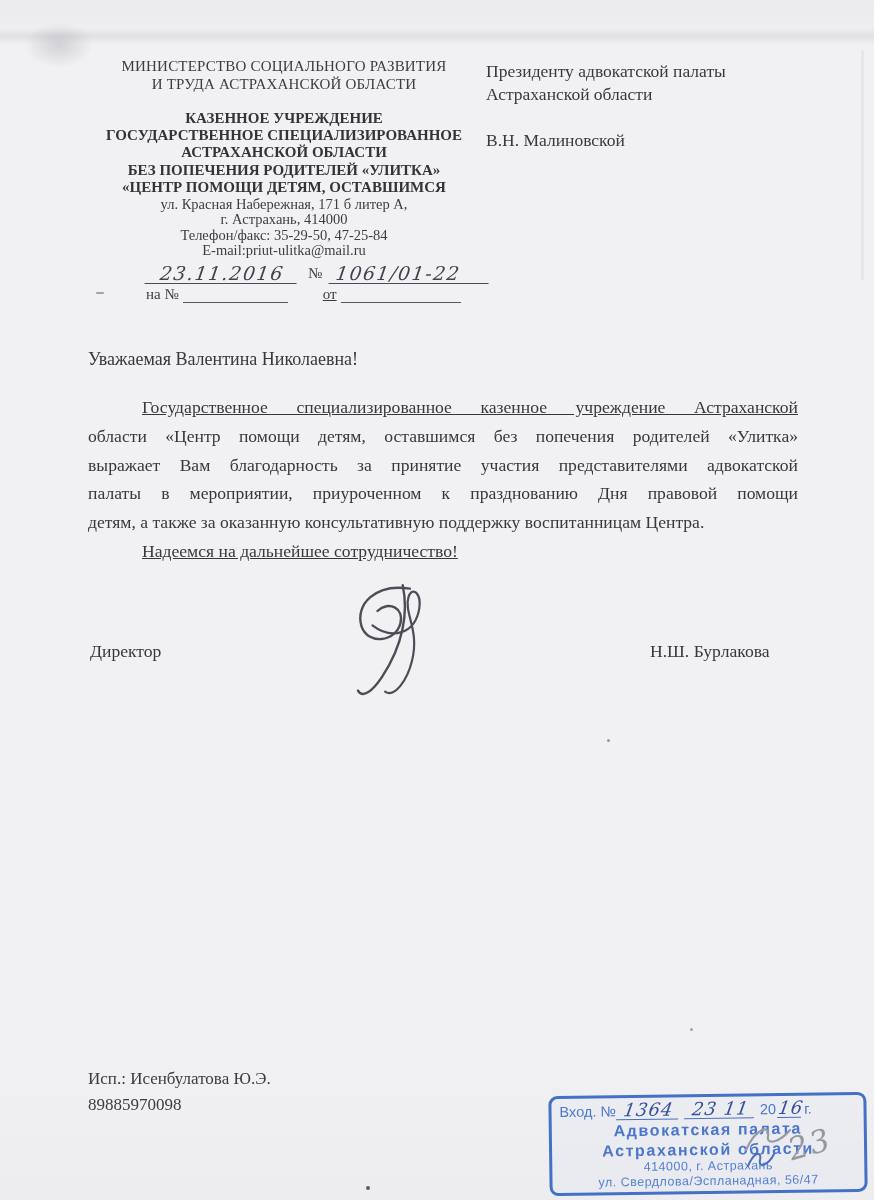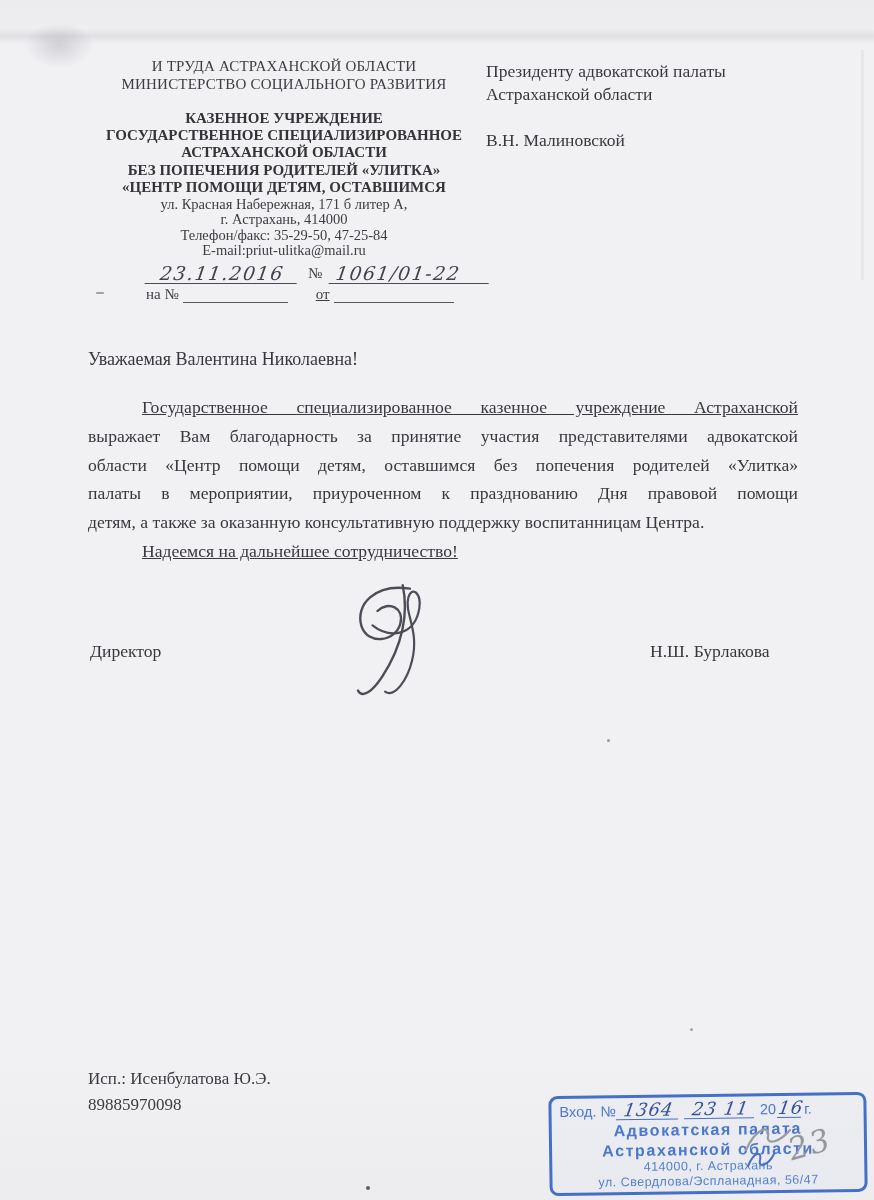--- a/index.html
+++ b/index.html
@@ -33,21 +33,21 @@
   .ref-row + .ref-row { margin-top:2px; }
   .hw { font-family:"DejaVu Serif", serif; font-style:italic; color:#41424e;
         transform:skewX(-8deg); letter-spacing:1.5px; }
   .ref-dateline { width:152px; border-bottom:1.6px solid #4a4b55; text-align:center;
         font-size:19px; line-height:20px; }
   .ref-numsign { margin:0 8px 2px 10px; }
   .ref-numline { width:160px; border-bottom:1.6px solid #4a4b55; text-align:left; padding-left:6px;
         font-size:19px; line-height:20px; }
   .ref-blank1 { width:105px; border-bottom:1.2px solid #55565e; height:16px; margin-left:4px; }
   .ref-blank2 { width:120px; border-bottom:1.2px solid #55565e; height:16px; margin-left:4px; }
-  .ref-ot { margin-left:28px;text-decoration:underline; }
+  .ref-ot { margin-left:35px;text-decoration:underline; }
 
   
   .recipient { position:absolute; left:486px; top:60px; width:340px; font-size:17.5px; line-height:23px; color:#38383e; }
   .recipient-name { margin-top:23px; }
 
   
   .salutation { position:absolute; left:88px; top:349px; width:708px; text-align:left; font-size:18px; color:#37373d; }
   .body-text { position:absolute; left:88px; top:393px; width:710px; font-size:17.6px; color:#37373d; }
   .jline { text-align:justify; text-align-last:justify; line-height:28.8px; word-spacing:2px; }
   .jline-last { text-align:left; line-height:28.8px; }
@@ -87,22 +87,22 @@
   <div class="scan-band-top"></div>
   <div class="scan-smudge-tl"></div>
   <div class="scan-streak-r"></div>
   <div class="speck sp1"></div>
   <div class="speck sp2"></div>
   <div class="speck sp3"></div>
   <div class="speck sp4"></div>
 
   <div class="letterhead">
     <div class="lh-ministry">
+      <div>МИНИСТЕРСТВО СОЦИАЛЬНОГО РАЗВИТИЯ</div>
       <div>И ТРУДА АСТРАХАНСКОЙ ОБЛАСТИ</div>
-      <div>МИНИСТЕРСТВО СОЦИАЛЬНОГО РАЗВИТИЯ</div>
     </div>
     <div class="lh-org">
       <div>КАЗЕННОЕ УЧРЕЖДЕНИЕ</div>
       <div>ГОСУДАРСТВЕННОЕ СПЕЦИАЛИЗИРОВАННОЕ</div>
       <div>АСТРАХАНСКОЙ ОБЛАСТИ</div>
       <div>БЕЗ  ПОПЕЧЕНИЯ РОДИТЕЛЕЙ «УЛИТКА»</div>
       <div>«ЦЕНТР ПОМОЩИ ДЕТЯМ, ОСТАВШИМСЯ</div>
     </div>
     <div class="lh-addr">
       <div>ул. Красная Набережная, 171 б литер А,</div>
@@ -129,22 +129,22 @@
   <div class="recipient">
     <div>Президенту адвокатской палаты</div>
     <div>Астраханской области</div>
     <div class="recipient-name">В.Н. Малиновской</div>
   </div>
 
   <div class="salutation">Уважаемая Валентина Николаевна!</div>
 
   <div class="body-text">
     <div class="jline indent">Государственное  специализированное  казенное  учреждение  Астраханской</div>
+    <div class="jline">области «Центр помощи детям, оставшимся без попечения родителей «Улитка»</div>
     <div class="jline">выражает Вам благодарность за принятие участия представителями адвокатской</div>
-    <div class="jline">области «Центр помощи детям, оставшимся без попечения родителей «Улитка»</div>
     <div class="jline">палаты в мероприятии, приуроченном к празднованию Дня правовой помощи</div>
     <div class="jline-last">детям, а также за оказанную консультативную поддержку воспитанницам Центра.</div>
     <div class="jline-last indent">Надеемся на дальнейшее сотрудничество!</div>
   </div>
 
   <div class="sig-title">Директор</div>
   <div class="sig-scribble">
     <svg width="150" height="130" viewBox="0 0 150 130" fill="none" xmlns="http://www.w3.org/2000/svg">
       <path d="M96,10 C62,2 40,22 45,44 C50,64 78,62 84,44 C89,29 74,20 62,30" stroke="#4c4d56" stroke-width="2.4" stroke-linecap="round" fill="none"></path>
       <path d="M89,6 C93,34 85,66 62,96 C52,109 41,117 37,108" stroke="#4c4d56" stroke-width="2.4" stroke-linecap="round" fill="none"></path>

